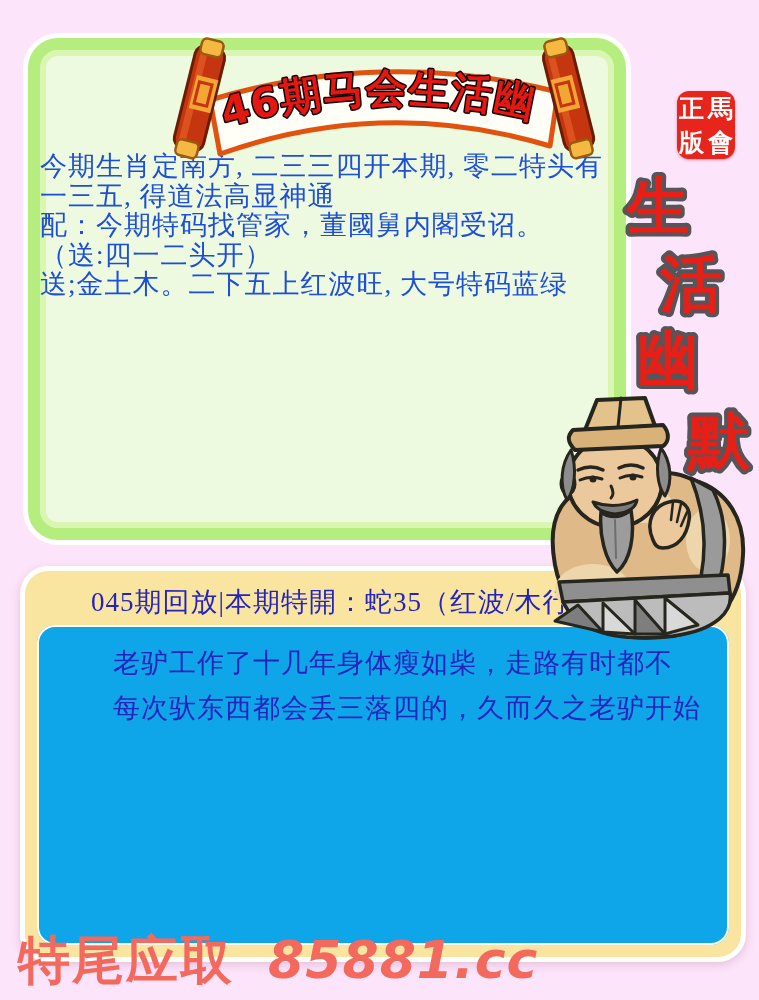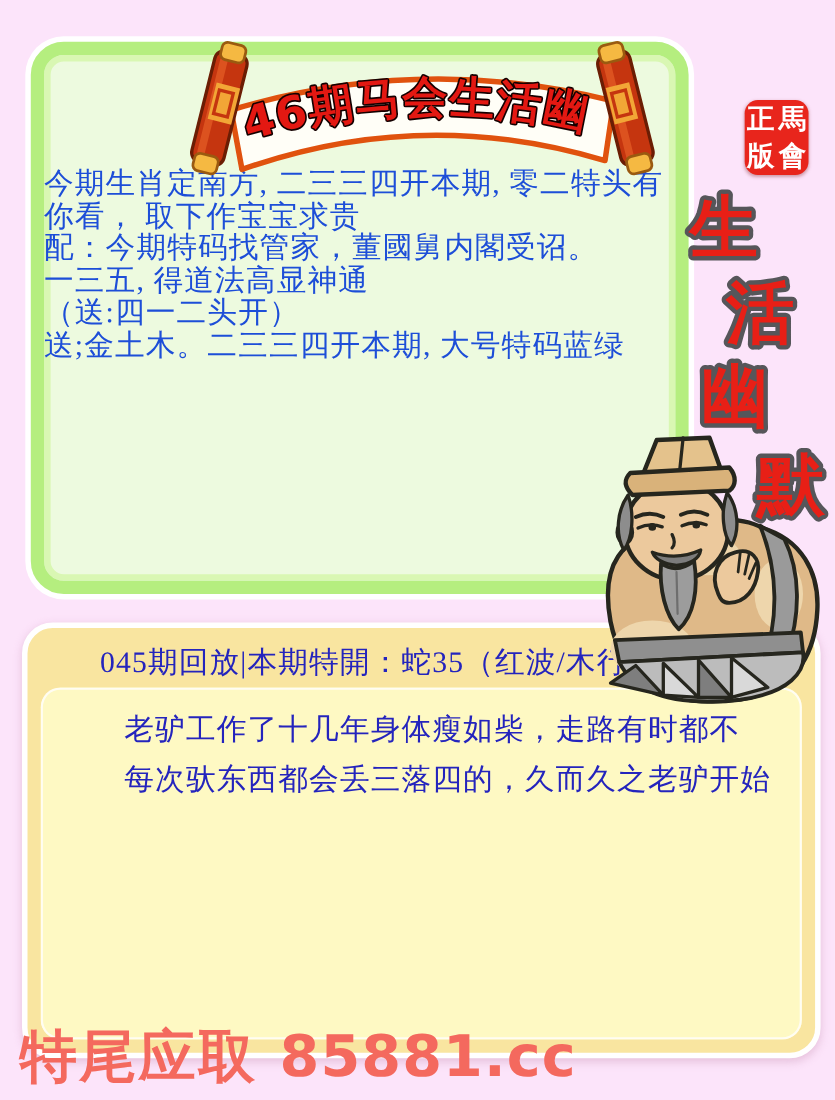--- a/index.html
+++ b/index.html
@@ -48,36 +48,36 @@
     position:absolute; left:20px; top:566px; width:716px; height:386px;
     background:#f9e5a0; border:5px solid #ffffff; border-radius:28px;
     box-shadow:0 3px 8px rgba(205,150,185,.45); z-index:2;
   }
   .replay-header{
     position:absolute; left:66px; top:13px; right:10px;
     color:#2424bd; font-size:27px; letter-spacing:1px; white-space:nowrap;
   }
   .story-panel{
     position:absolute; left:12px; right:12px; top:54px; bottom:12px;
-    background:#fef9c3; border-radius:18px;
+    background:#0ea5e9; border-radius:18px;
     box-shadow:inset 0 0 0 2px #fffdf2;
   }
   .story-text{
     padding:16px 18px 0 76px;
     color:#2424bd; font-size:27px; line-height:45px;
     letter-spacing:1px; white-space:nowrap;
   }
   
   .footer{
     position:absolute; left:18px; top:926px; z-index:8;
     color:#f4695e; font-size:52px; font-weight:bold; letter-spacing:2px;
     font-family:"DejaVu Sans","Liberation Sans",sans-serif;
     white-space:nowrap;
   }
-  .footer .site{letter-spacing:1px;}
+  .footer .site{margin-left:14px; letter-spacing:1px;font-style:italic;}
 </style>
 </head>
 <body>
 
 <div class="page">
 
   <div class="humor-box"></div>
 
   <svg class="scroll-banner" viewBox="0 0 452 130" xmlns="http://www.w3.org/2000/svg">
 
@@ -103,25 +103,24 @@
     <defs>
       <path id="arcp" d="M66,92 Q226,44 388,86" fill="none"></path>
     </defs>
     <text font-size="41" font-weight="bold" fill="#e31812" stroke="#140000" stroke-width="3" paint-order="stroke" stroke-linejoin="round" letter-spacing="1" font-family="'DejaVu Sans',sans-serif">
       <textPath href="#arcp" startOffset="50%" text-anchor="middle">046期马会生活幽默</textPath>
     </text>
   </svg>
 
   <div class="humor-text">
     <div>今期生肖定南方, 二三三四开本期, 零二特头有</div>
-    <div>你看， 取下作宝宝求贵</div>
+    <div>一三五, 得道法高显神通</div>
     <div>配：今期特码找管家，董國舅内閣受诏。</div>
-    <div>一三五, 得道法高显神通</div>
     <div>（送:四一二头开）</div>
-    <div>送;金土木。二三三四开本期, 大号特码蓝绿</div>
+    <div>送;金土木。二下五上红波旺, 大号特码蓝绿</div>
   </div>
 
   <div class="seal">
     <span>正</span>
     <span>馬</span>
     <span>版</span>
     <span>會</span>
   </div>
 
   <svg class="vertical-title" viewBox="0 0 144 330" xmlns="http://www.w3.org/2000/svg">

